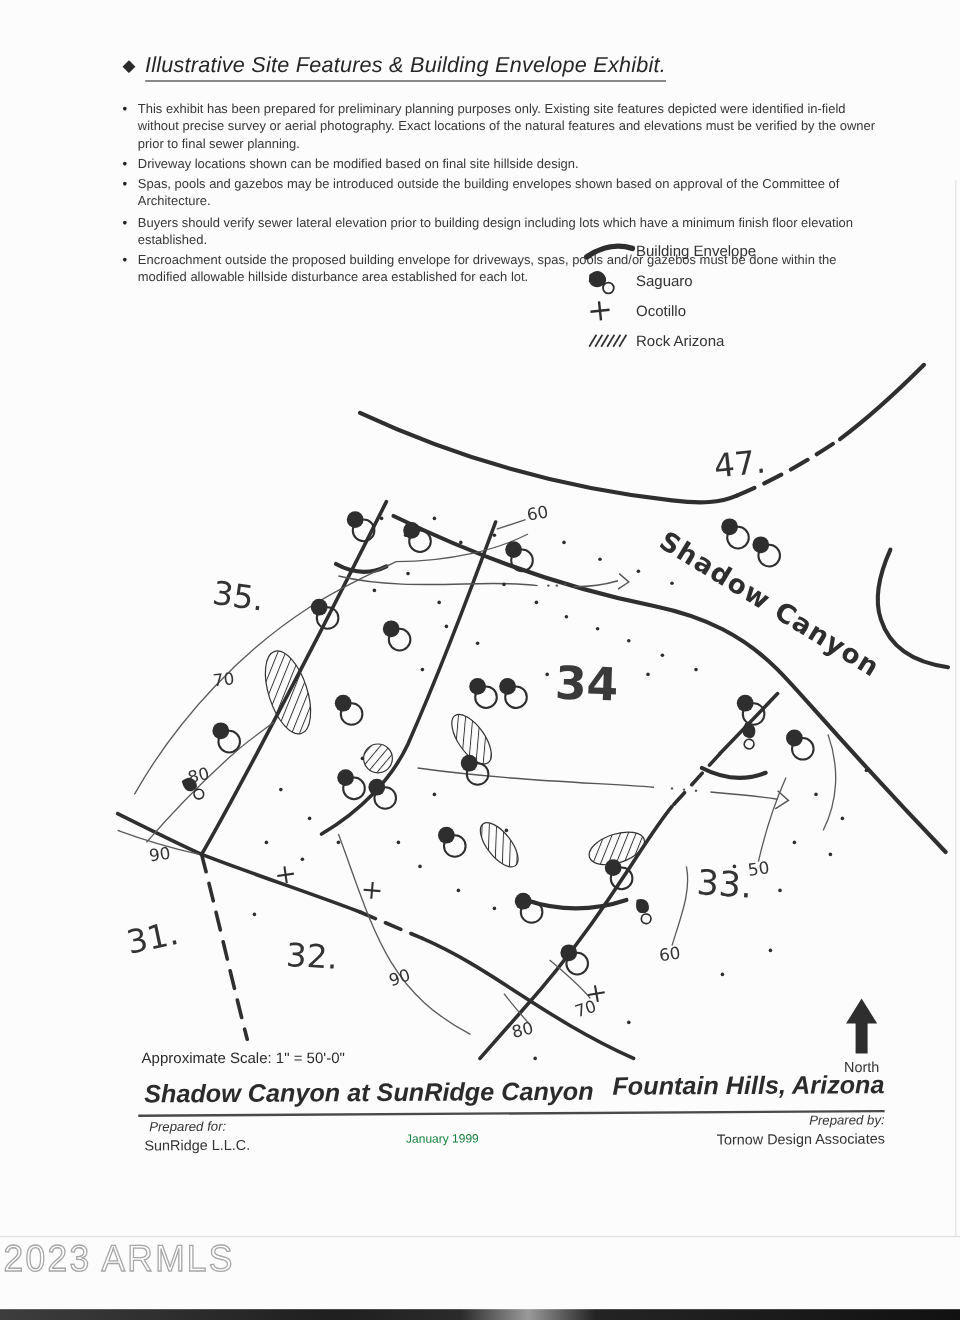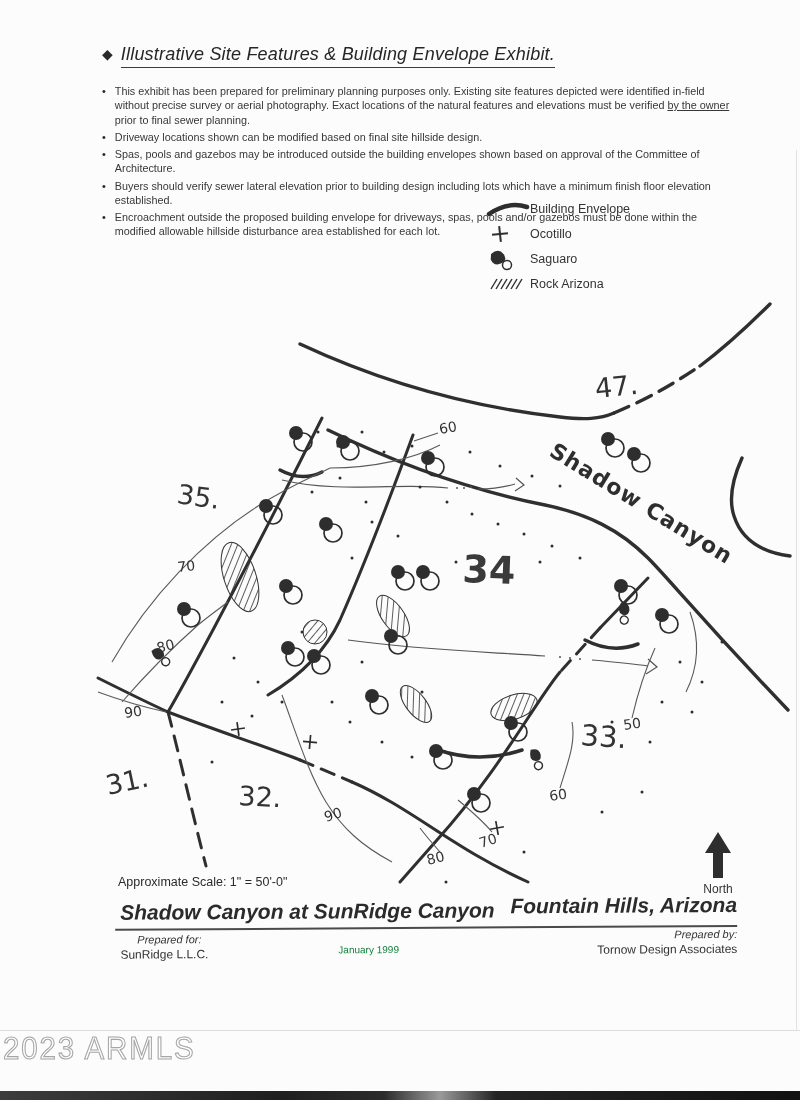--- a/index.html
+++ b/index.html
@@ -9,34 +9,34 @@
   
   #title-row{position:absolute;left:102px;top:44px;display:flex;align-items:flex-start;gap:8px;}
   #title-diamond{font-size:14px;line-height:20px;color:#2a2a2a;}
   #page-title{font-style:italic;font-size:18px;letter-spacing:.2px;color:#262626;
               border-bottom:1.6px solid #3c3c3c;padding-bottom:2px;}
   
   #notes{position:absolute;left:102px;top:84px;width:634px;margin:0;padding:0;list-style:none;}
   #notes li{display:flex;gap:9px;margin-bottom:3px;}
   #notes .bullet{font-size:11px;line-height:14px;color:#222;}
   #notes .note-text{font-size:10.8px;line-height:1.32;color:#373737;}
-  #notes .uln{text-decoration:underline;}
+  #notes .uln{}
   
   #legend{position:absolute;left:486px;top:196px;}
   .legend-row{display:flex;align-items:center;height:25px;}
   .legend-label{font-size:12.5px;color:#333;}
   .legend-icon{flex:0 0 44px;}
   
   #site-map{position:absolute;left:0;top:298px;}
   
   #footer{position:absolute;left:0;top:893px;width:800px;transform:rotate(-0.35deg);}
   #project-title{position:absolute;left:120px;top:6px;font-size:21px;font-weight:bold;font-style:italic;color:#2b2b2b;}
   #location-title{position:absolute;right:63px;top:2px;font-size:21px;font-weight:bold;font-style:italic;color:#2b2b2b;}
   #footer-rule{position:absolute;left:115px;top:34px;width:622px;height:2px;background:#4a4a4a;}
-  #prepared-for-label{position:absolute;left:137px;top:39px;font-size:11px;font-style:italic;color:#333;}
+  #prepared-for-label{position:absolute;left:124px;top:39px;font-size:11px;font-style:italic;color:#333;}
   #prepared-for{position:absolute;left:120px;top:53px;font-size:12px;color:#333;}
   #footer-date{position:absolute;left:338px;top:51px;font-size:10px;color:#15803d;}
   #prepared-by-label{position:absolute;right:63px;top:37px;font-size:11px;font-style:italic;color:#333;margin-left:20px;}
   #prepared-by{position:absolute;right:63px;top:51px;font-size:12px;color:#333;text-align:right;}
   
   #scan-line{position:absolute;left:0;top:1030px;width:800px;height:1px;background:#dedede;}
   #watermark{position:absolute;left:3px;top:1031px;font-size:31px;letter-spacing:2px;
              color:#ffffff;-webkit-text-stroke:1.1px #a6a6a6;transform:scaleX(.95);transform-origin:left;}
   #bottom-strip{position:absolute;left:0;top:1091px;width:800px;height:9px;
              background:linear-gradient(to right,#3d3d3d,#1f1f1f 35%,#2b2b2b 48%,#9a9a9a 55%,#242424 62%,#111);}
@@ -74,36 +74,36 @@
       <span class="note-text">Encroachment outside the proposed building envelope for driveways, spas, pools and/or gazebos must be done within the modified allowable hillside disturbance area established for each lot.</span>
     </li>
   </ul>
 
   <div id="legend">
     <div class="legend-row">
       <svg class="legend-icon" width="44" height="22">
         <path d="M3,16 Q22,3 41,9" fill="none" stroke="#2e2e2e" stroke-width="4.5" stroke-linecap="round"></path>
       </svg>
       <span class="legend-label">Building Envelope</span>
+    </div>
+    <div class="legend-row">
+      <svg class="legend-icon" width="44" height="24">
+        <path d="M6,5 q9,-4 12,4 q2,7 -5,8 q-8,1 -9,-7 z" fill="#2e2e2e" transform="rotate(-18 12 9)"></path>
+        <circle cx="21" cy="18" r="4.5" fill="none" stroke="#2e2e2e" stroke-width="1.5"></circle>
+      </svg>
+      <span class="legend-label">Saguaro</span>
     </div>
     <div class="legend-row">
       <svg class="legend-icon" width="44" height="22">
         <g stroke="#2e2e2e" stroke-width="2" transform="rotate(-6 14 11)">
           <line x1="14" y1="3" x2="14" y2="19"></line>
             <line x1="6" y1="11" x2="22" y2="11"></line>
         </g>
       </svg>
       <span class="legend-label">Ocotillo</span>
-    </div>
-    <div class="legend-row">
-      <svg class="legend-icon" width="44" height="24">
-        <path d="M6,5 q9,-4 12,4 q2,7 -5,8 q-8,1 -9,-7 z" fill="#2e2e2e" transform="rotate(-18 12 9)"></path>
-        <circle cx="21" cy="18" r="4.5" fill="none" stroke="#2e2e2e" stroke-width="1.5"></circle>
-      </svg>
-      <span class="legend-label">Saguaro</span>
     </div>
     <div class="legend-row">
       <svg class="legend-icon" width="44" height="22">
         <g stroke="#2e2e2e" stroke-width="1.4">
           <line x1="5" y1="16" x2="11" y2="6"></line>
             <line x1="10" y1="16" x2="16" y2="6"></line>
           <line x1="15" y1="16" x2="21" y2="6"></line>
             <line x1="20" y1="16" x2="26" y2="6"></line>
           <line x1="25" y1="16" x2="31" y2="6"></line>
             <line x1="30" y1="16" x2="36" y2="6"></line>

